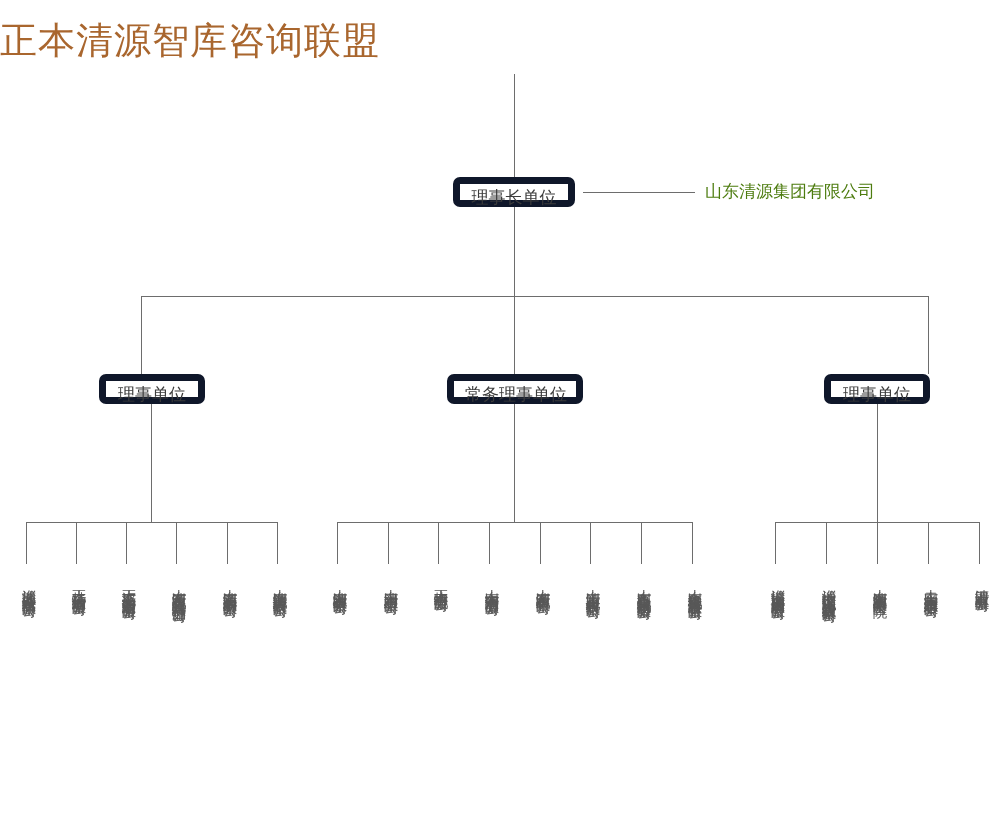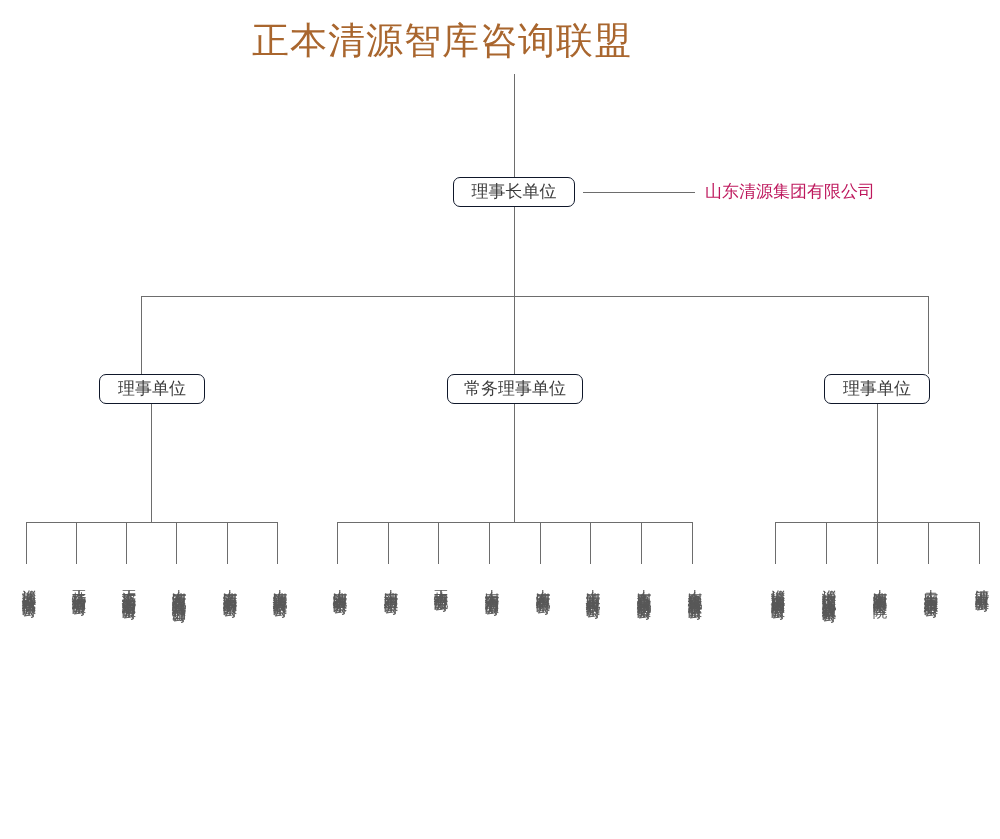--- a/index.html
+++ b/index.html
@@ -18,21 +18,21 @@
     background: #ffffff;
     overflow: hidden;
   }
 
   
   .chart-title {
     position: absolute;
     left: 0;
     top: 18px;
     width: 884px;
-    text-align: center;
+    text-align: left;
     font-size: 37px;
     line-height: 46px;
     letter-spacing: 1px;
     color: #a9662e;
     white-space: nowrap;
   }
 
   
   .ln-v {
     position: absolute;
@@ -42,38 +42,38 @@
   .ln-h {
     position: absolute;
     height: 1px;
     background: #6d6d6d;
   }
 
   
   .node-box {
     position: absolute;
     box-sizing: border-box;
-    border: 1px solid #0f172a;
+    border: 7px solid #0f172a;
     border-radius: 7px;
     background: #ffffff;
     color: #3c3c3c;
     font-size: 17px;
     line-height: 26px;
     height: 30px;
     text-align: center;
     white-space: nowrap;
     padding: 1px 11px 0 11px;
   }
 
   
   .side-label {
     position: absolute;
     font-size: 17px;
     line-height: 22px;
-    color: #be185d;
+    color: #4d7c0f;
     white-space: nowrap;
   }
 
   
   .leaf-label {
     position: absolute;
     top: 578px;
     width: 20px;
     font-size: 14.5px;
     line-height: 17px;

